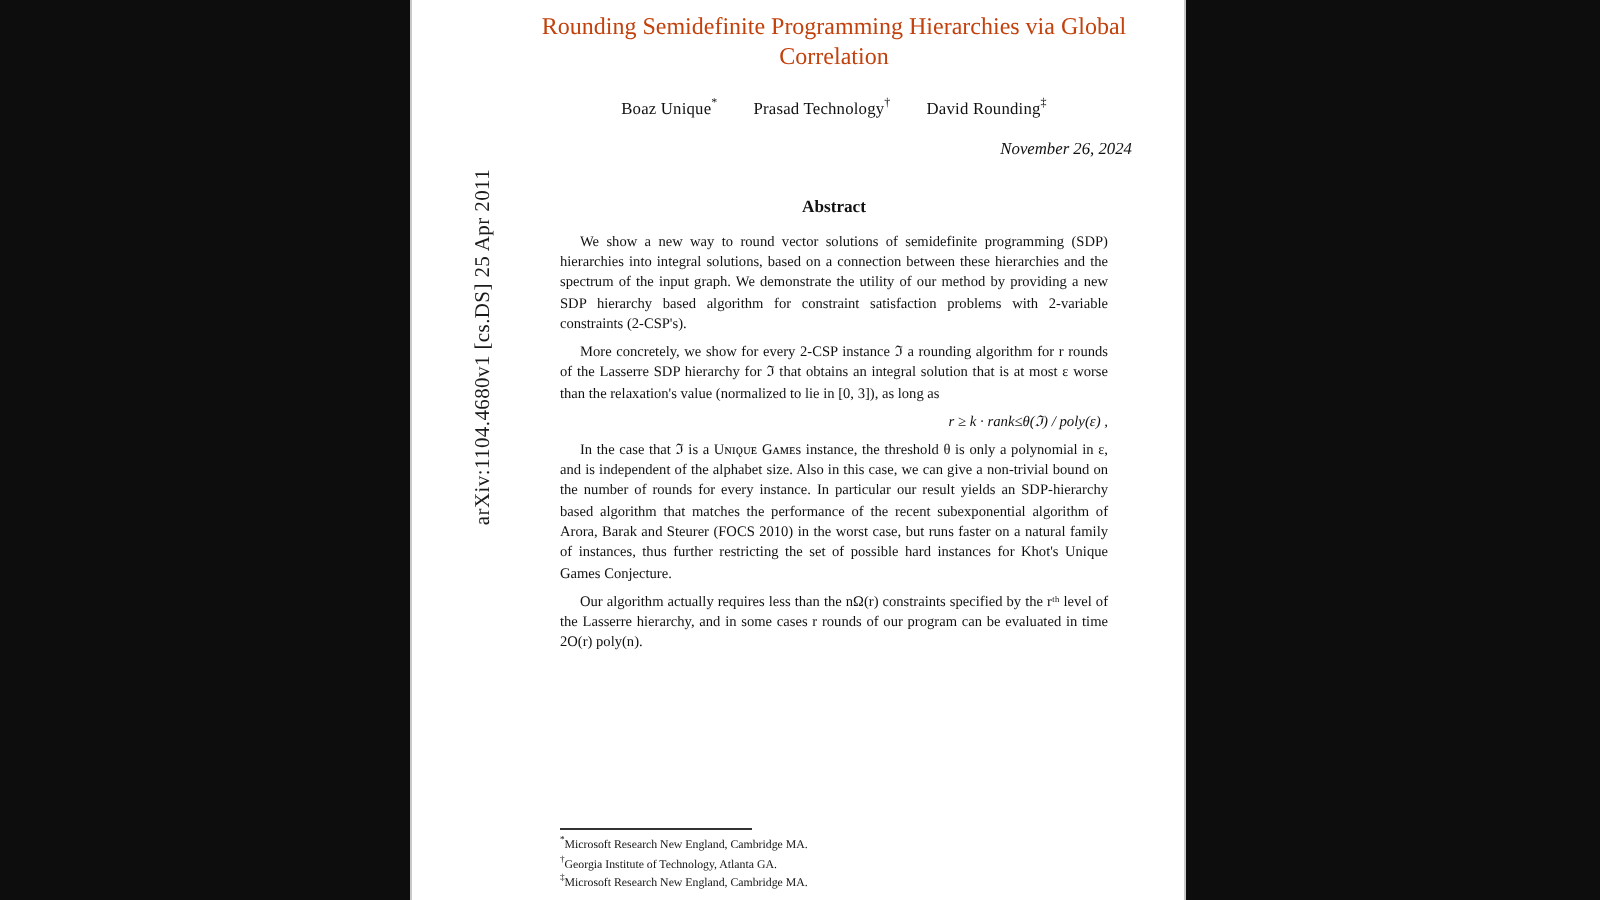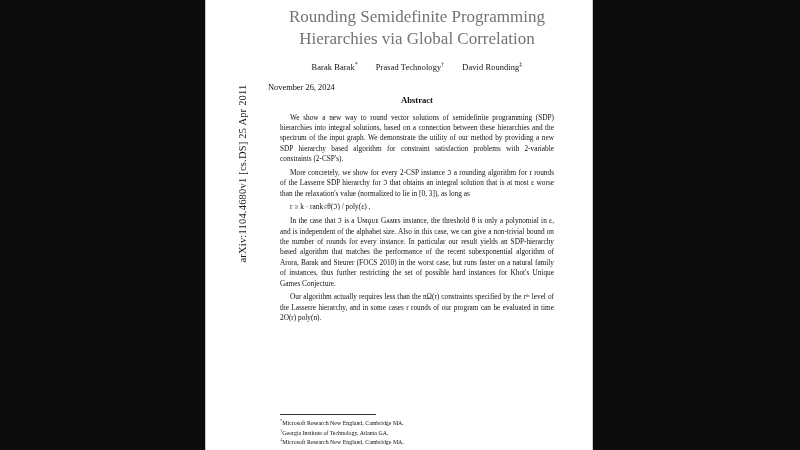--- a/index.html
+++ b/index.html
@@ -47,24 +47,24 @@
   }
   .content {
     position: absolute;
     left: 62px;
     top: 0;
     width: 298px;
     height: 450px;
   }
   .title {
     margin-top: 6px;
-    font-size: 17px;
+    font-size: 12px;
     line-height: 1.28;
     text-align: center;
-    color: #737373;
+    color: #c2410c;
     font-family: "Liberation Serif", serif;
   }
   .authors {
     margin-top: 13px;
     font-size: 8.4px;
     text-align: center;
     color: #111;
     letter-spacing: 0.1px;
   }
   .authors .au {
@@ -72,45 +72,47 @@
     margin: 0 9px;
   }
   sup {
     font-size: 6px;
     vertical-align: super;
     line-height: 0;
   }
   .date {
     margin-top: 11px;
     font-size: 8.4px;
-    text-align: left;
+    text-align: right;
     color: #111;
+    font-style: italic;
   }
   .abstract-head {
-    margin-top: 3px;
+    margin-top: 19px;
     font-size: 8.6px;
     font-weight: bold;
     text-align: center;
     color: #111;
   }
   .abstract-body {
     margin: 8px 12px 0 12px;
     font-size: 7.3px;
     line-height: 1.42;
     text-align: justify;
     color: #111;
   }
   .abstract-body p {
     margin: 0 0 3.5px 0;
     text-indent: 10px;
   }
   .eq {
     margin: 4px 0 5px 0;
-    text-align: left;
+    text-align: right;
     font-size: 7.4px;
+    font-style: italic;
     color: #111;
     text-indent: 0;
   }
   .footnote-rule {
     position: absolute;
     left: 12px;
     bottom: 35px;
     width: 96px;
     height: 1px;
     background: #333;
@@ -150,21 +152,21 @@
 
   <div class="paper">
 
     <div class="arxiv-stamp">arXiv:1104.4680v1  [cs.DS]  25 Apr 2011</div>
 
     <div class="content">
 
       <div class="title">Rounding Semidefinite Programming Hierarchies via Global Correlation</div>
 
       <div class="authors">
-        <span class="au"><span>Barak Barak</span><sup>*</sup></span><span class="au"><span>Prasad Technology</span><sup>†</sup></span><span class="au"><span>David Rounding</span><sup>‡</sup></span>
+        <span class="au"><span>Boaz Unique</span><sup>*</sup></span><span class="au"><span>Prasad Technology</span><sup>†</sup></span><span class="au"><span>David Rounding</span><sup>‡</sup></span>
       </div>
 
       <div class="date">November 26, 2024</div>
 
       <div class="abstract-head">Abstract</div>
 
       <div class="abstract-body">
         <p>We show a new way to round vector solutions of semidefinite programming (SDP) hierarchies into integral solutions, based on a connection between these hierarchies and the spectrum of the input graph. We demonstrate the utility of our method by providing a new SDP hierarchy based algorithm for constraint satisfaction problems with 2-variable constraints (2-CSP's).</p>
         <p>More concretely, we show for every 2-CSP instance ℑ a rounding algorithm for r rounds of the Lasserre SDP hierarchy for ℑ that obtains an integral solution that is at most ε worse than the relaxation's value (normalized to lie in [0, 3]), as long as</p>
         <p class="eq">r ≥ k · rank≤θ(ℑ) / poly(ε) ,</p>

